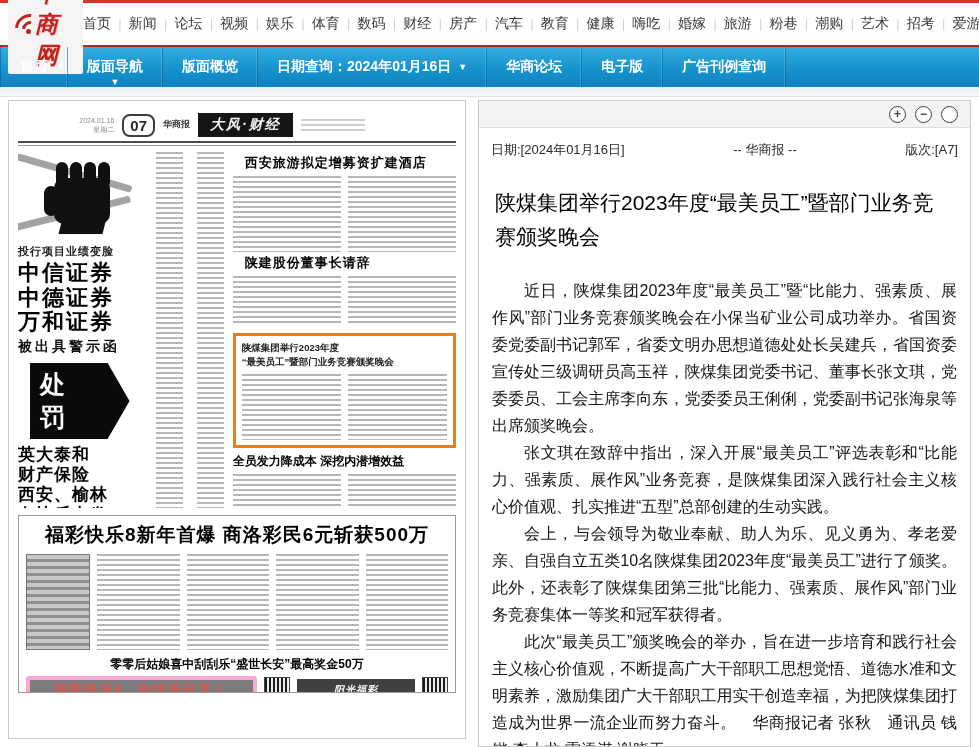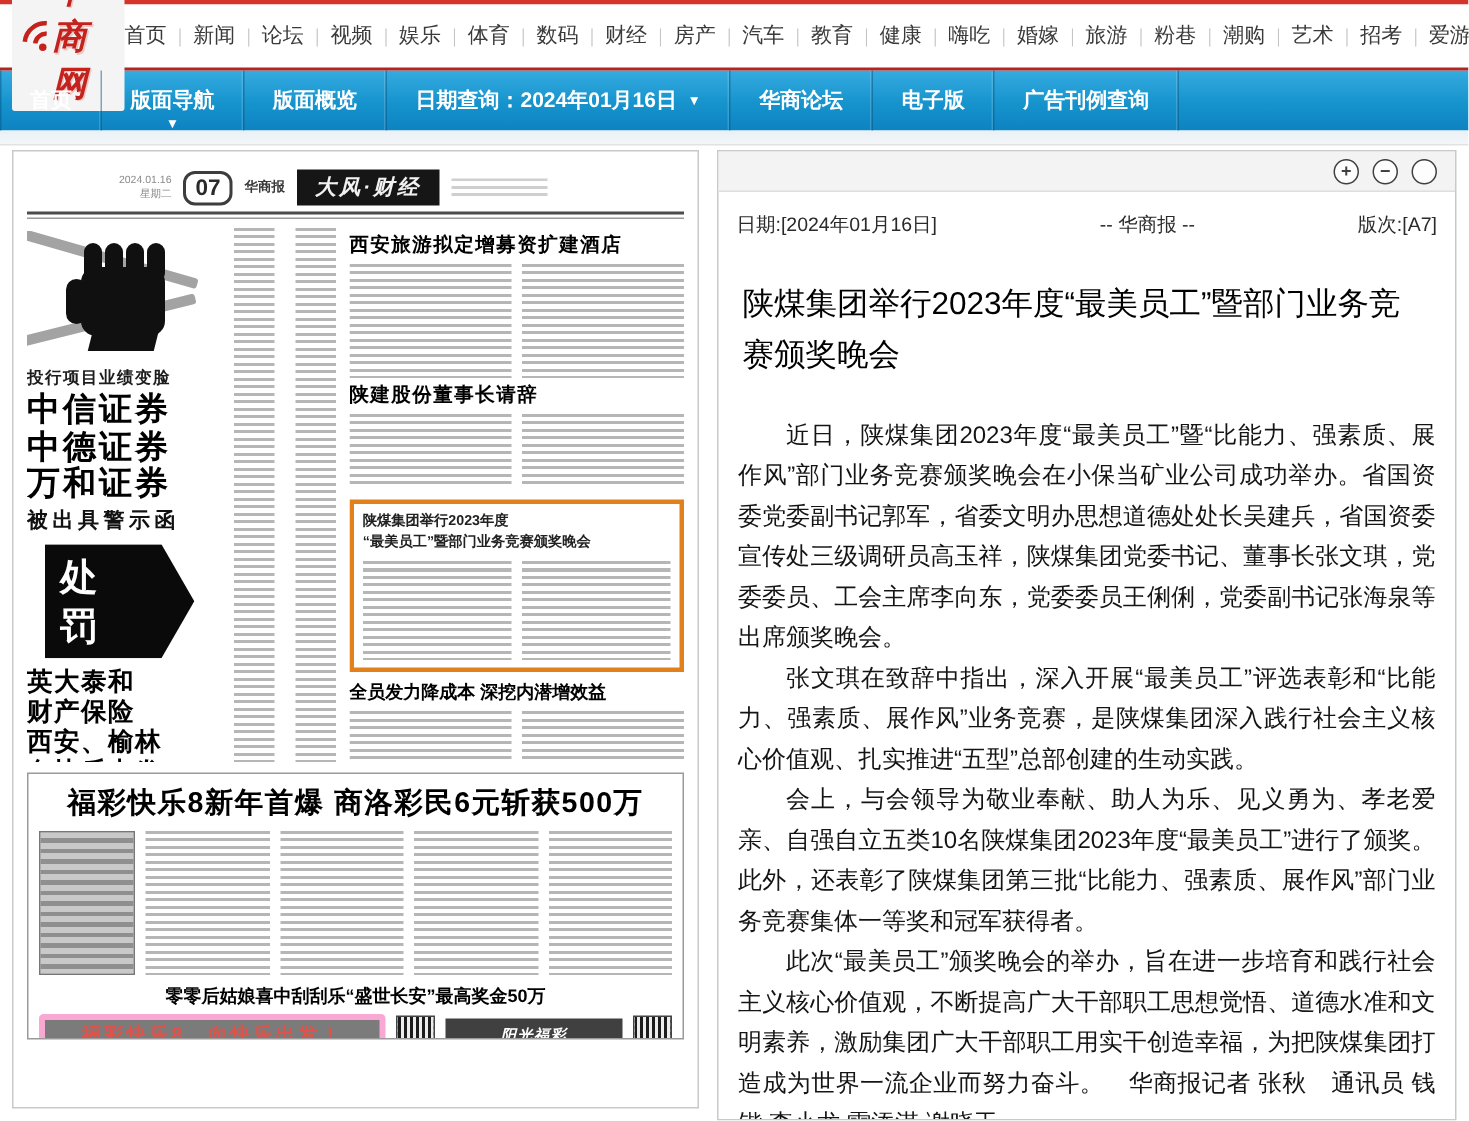--- a/index.html
+++ b/index.html
@@ -73,21 +73,21 @@
 
   .kicker{font-size:11px;font-weight:bold;color:#1c1c1c;letter-spacing:1px;margin:1px 0 2px}
   .bigline{font-size:22px;font-weight:900;line-height:1.12;color:#000;letter-spacing:2px}
   .subhead{font-size:14px;font-weight:bold;letter-spacing:3px;margin-top:3px;color:#111}
   .stamp{margin:7px 12px 6px;display:inline-block;background:#0a0a0a;color:#fff;font-size:25px;font-weight:900;
          letter-spacing:7px;padding:5px 30px 5px 10px;
          clip-path:polygon(0 0,78% 0,100% 50%,78% 100%,0 100%)}
   .big2{font-size:17px;font-weight:900;line-height:1.18;color:#000;letter-spacing:1px}
   .small3{font-size:9px;color:#3d3d3d;line-height:1.45;margin-top:4px}
 
-  .h13{font-size:13px;font-weight:bold;margin:2px 0 4px;color:#000;letter-spacing:1px}
+  .h13{font-size:13px;font-weight:bold;margin:2px 12px 4px;color:#000;letter-spacing:1px}
   .h12{font-size:12px;font-weight:bold;margin:5px 0 4px;color:#000}
   .hlbox{border:3px solid #e2801c;padding:5px 6px;margin:7px 0 5px;background:#fff}
   .hl-t{font-size:9.5px;font-weight:bold;line-height:1.5;color:#222;margin-bottom:4px}
 
   .bottomband{border:1px solid #9a9a9a;margin-top:7px;padding:4px 7px;height:178px;box-sizing:border-box;overflow:hidden}
   .bb-head{font-size:19px;font-weight:900;text-align:center;letter-spacing:1px;margin:2px 0 6px;color:#000}
   .bb-row{display:flex;gap:7px;height:96px}
   .lottery{width:62px;border:1px solid #777;background:
            repeating-linear-gradient(180deg,#c9c9c9 0 4px,#8f8f8f 4px 7px)}
   .bb-sub{font-size:12px;font-weight:bold;text-align:center;margin:6px 0 4px;color:#000}

